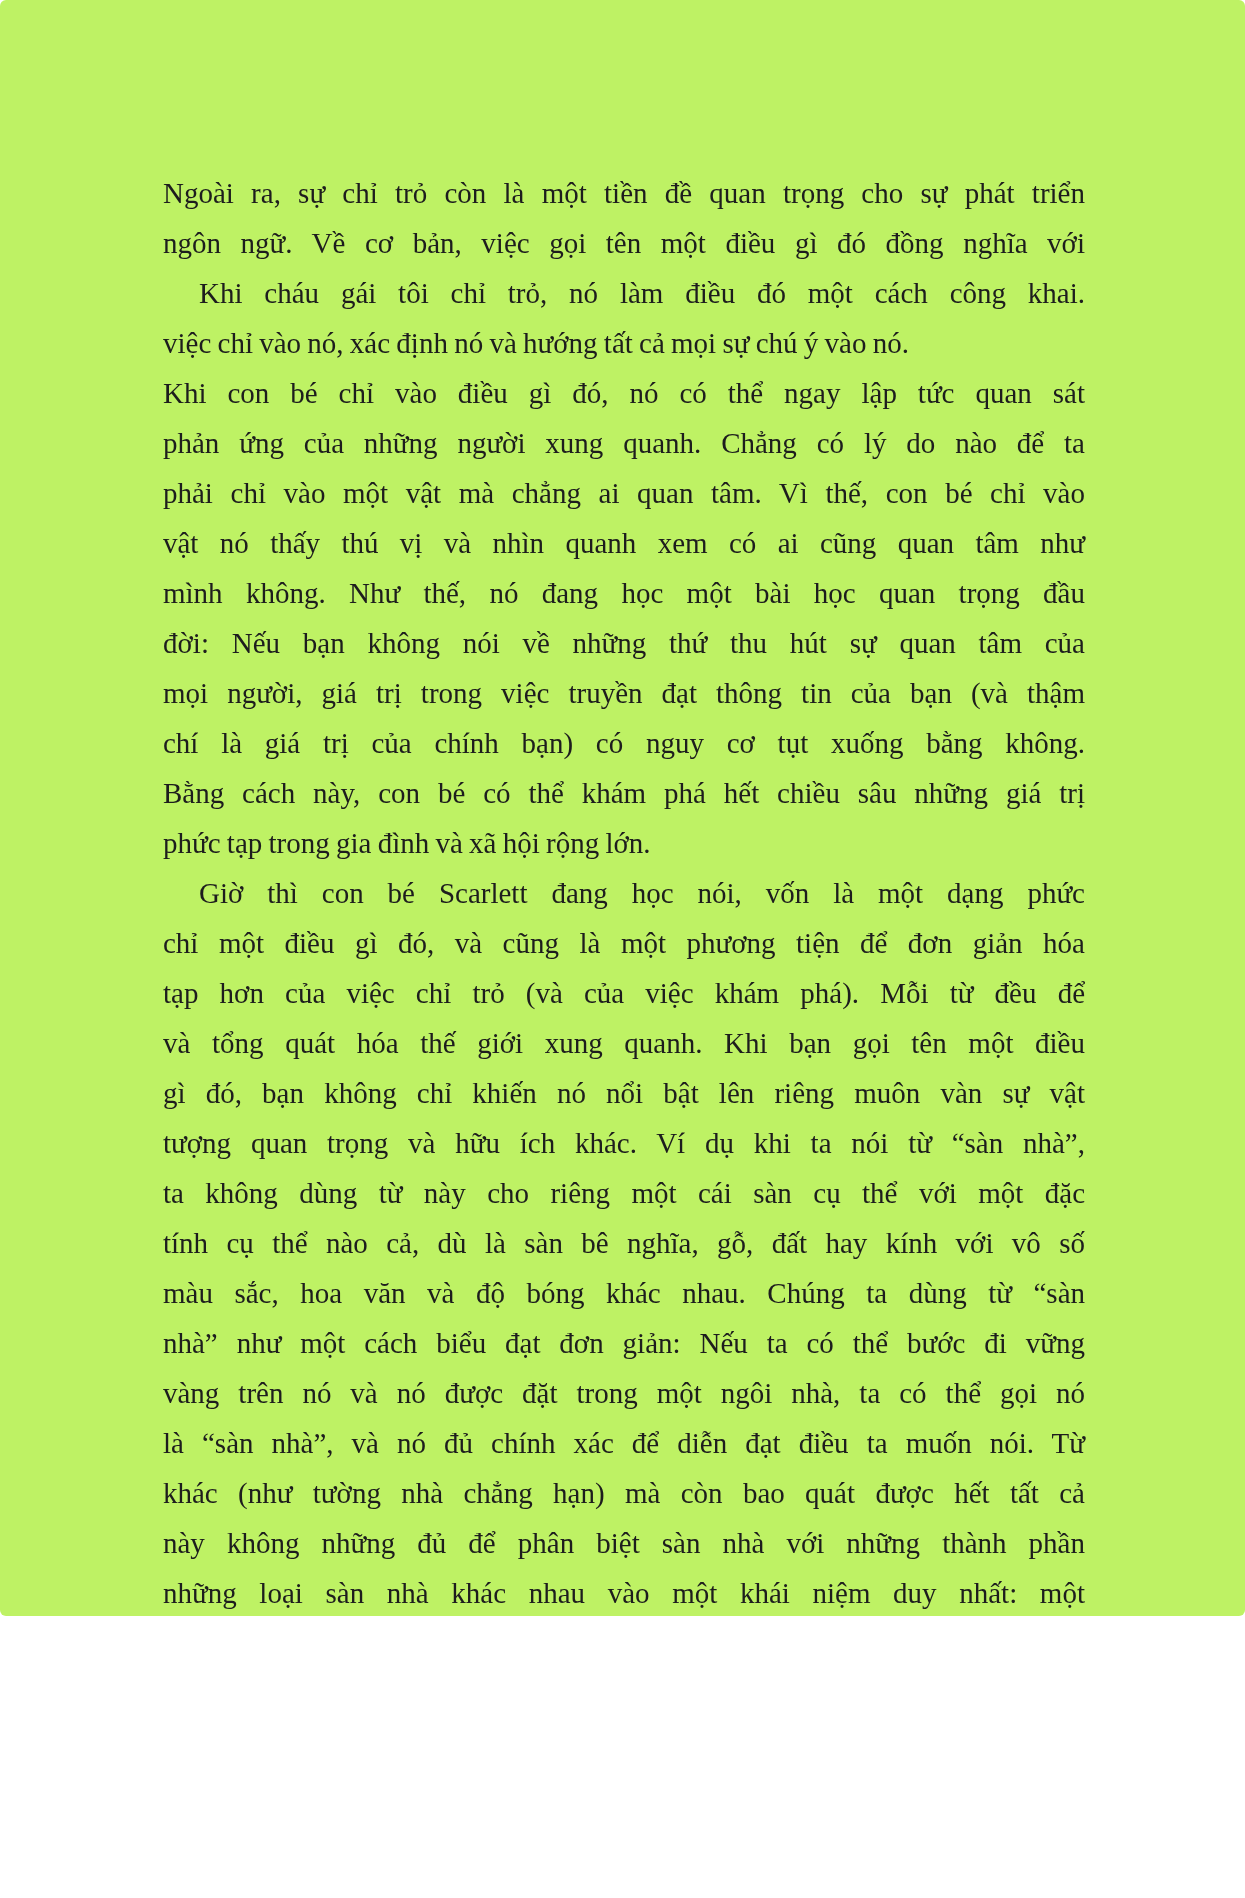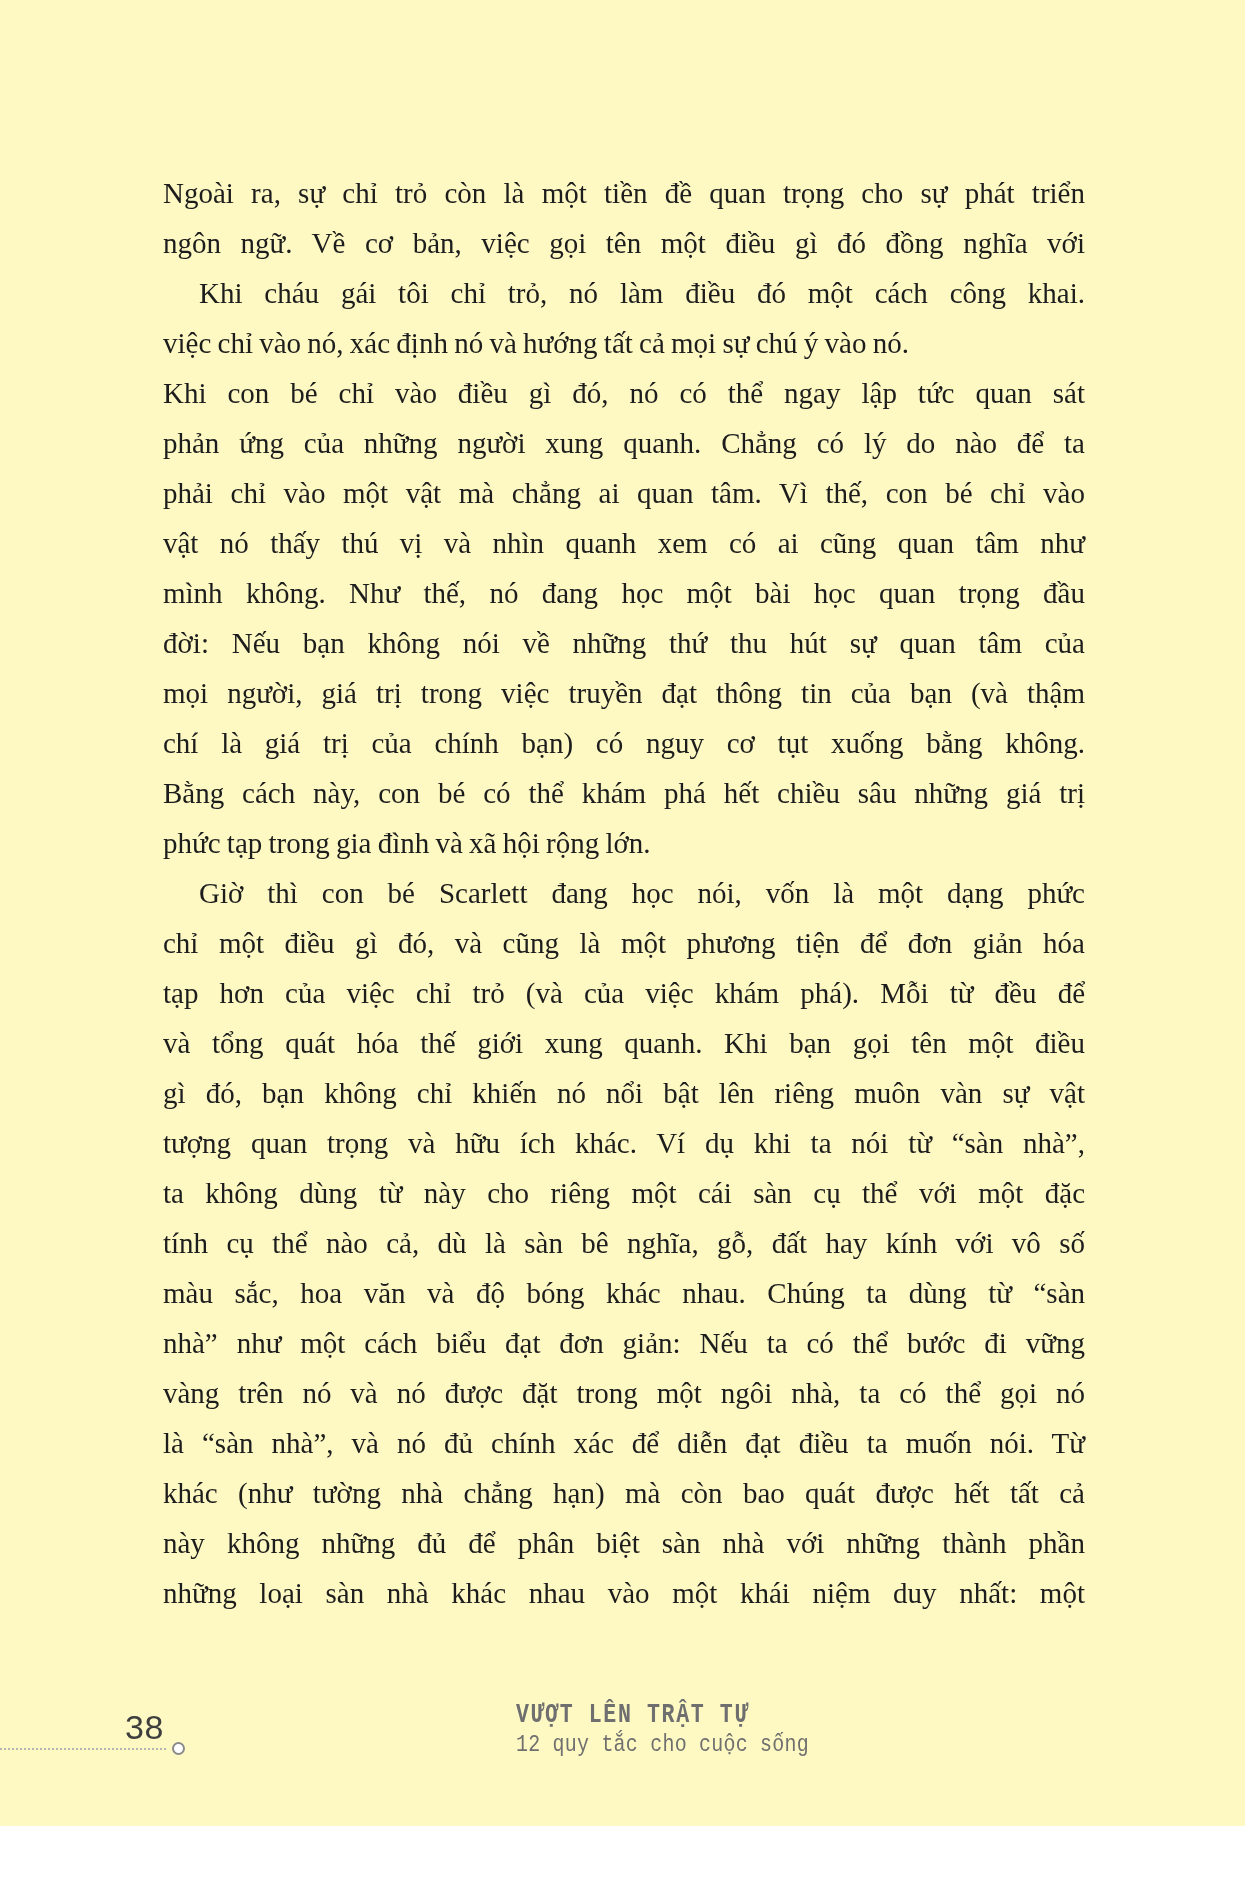--- a/index.html
+++ b/index.html
@@ -3,24 +3,25 @@
 <meta charset="utf-8">
 <style>
   html, body {
     margin: 0;
     padding: 0;
     background: #ffffff;
   }
   .page {
     position: relative;
     width: 1245px;
-    height: 1826px;
-    background: #fef9c3;
+    height: 1616px;
+    background: #bef264;
     overflow: hidden;
     font-family: "Liberation Serif", serif;
+    border-radius: 6px;
   }
   
   .text-block {
     position: absolute;
     left: 163px;
     top: 168px;
     width: 922px;
     color: var(--body-text, #1d1d1d);
     font-size: 29px;
     line-height: 50px;

